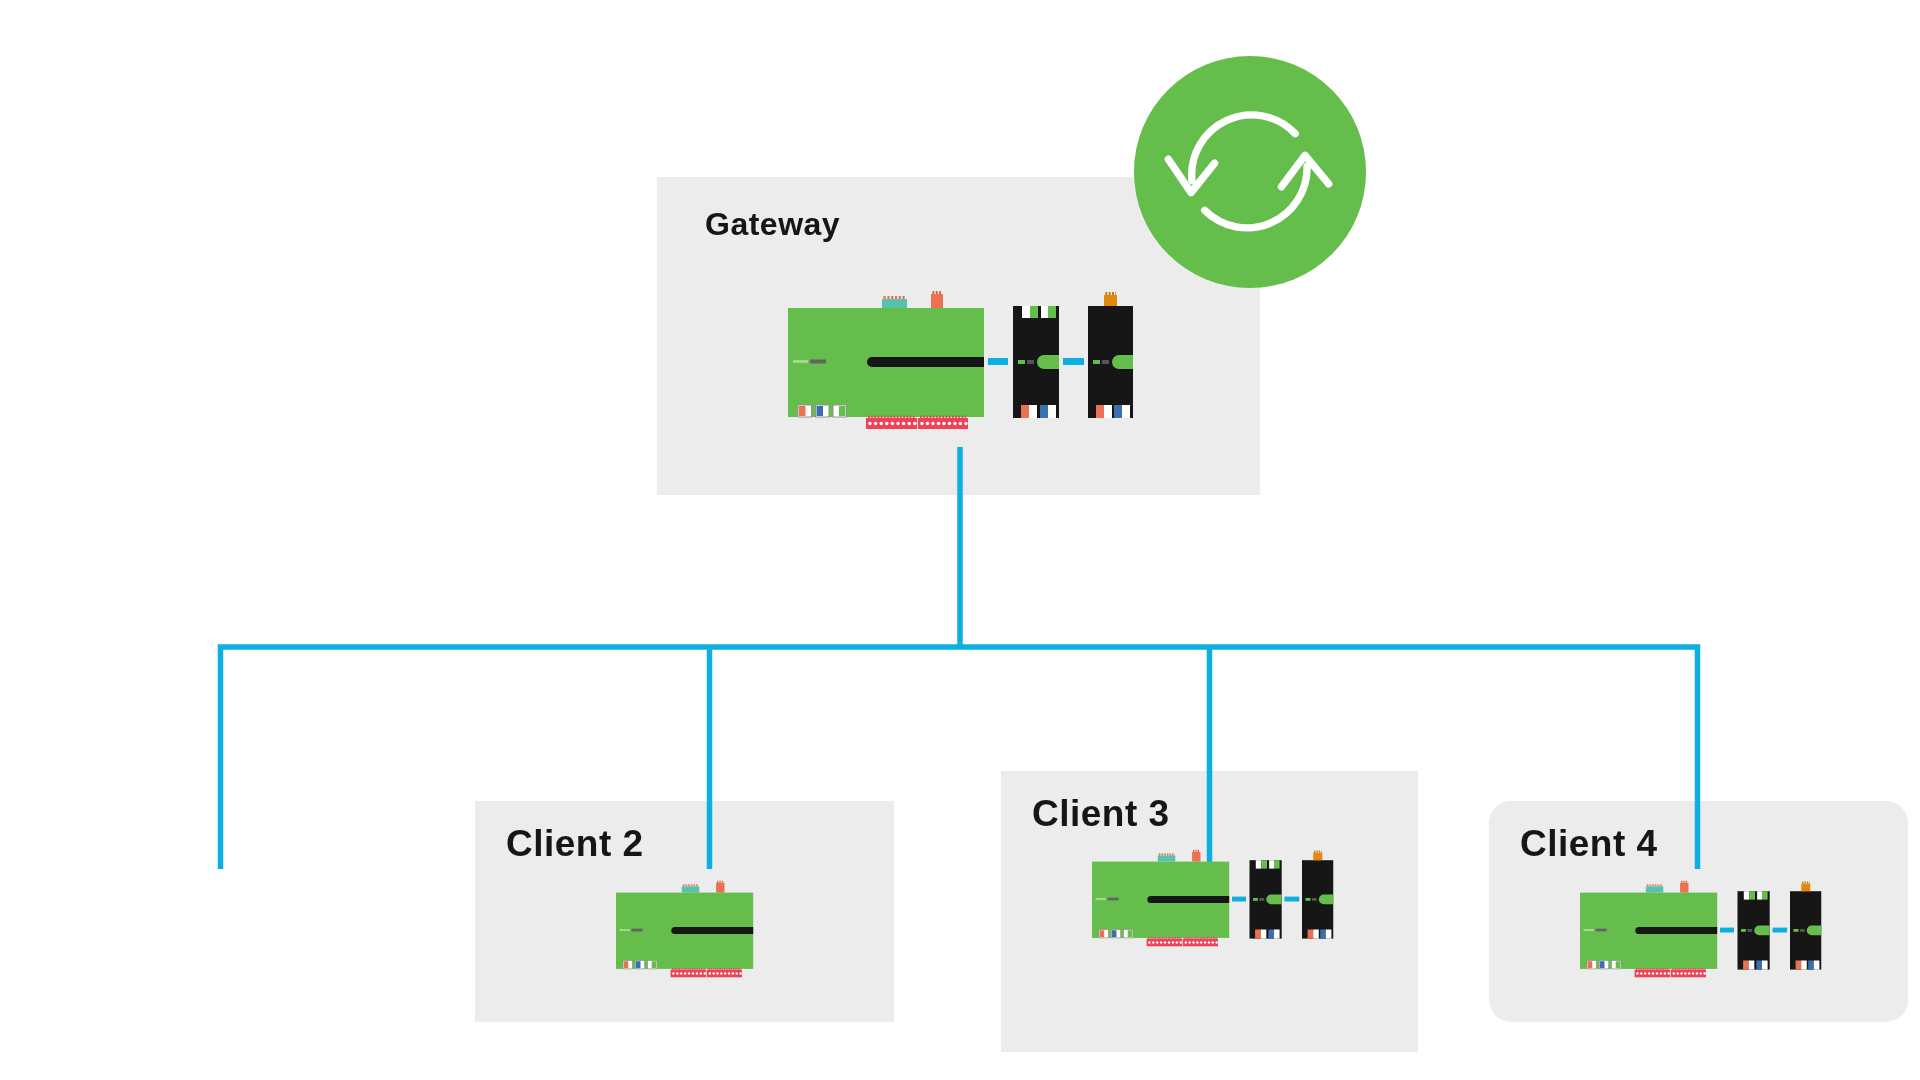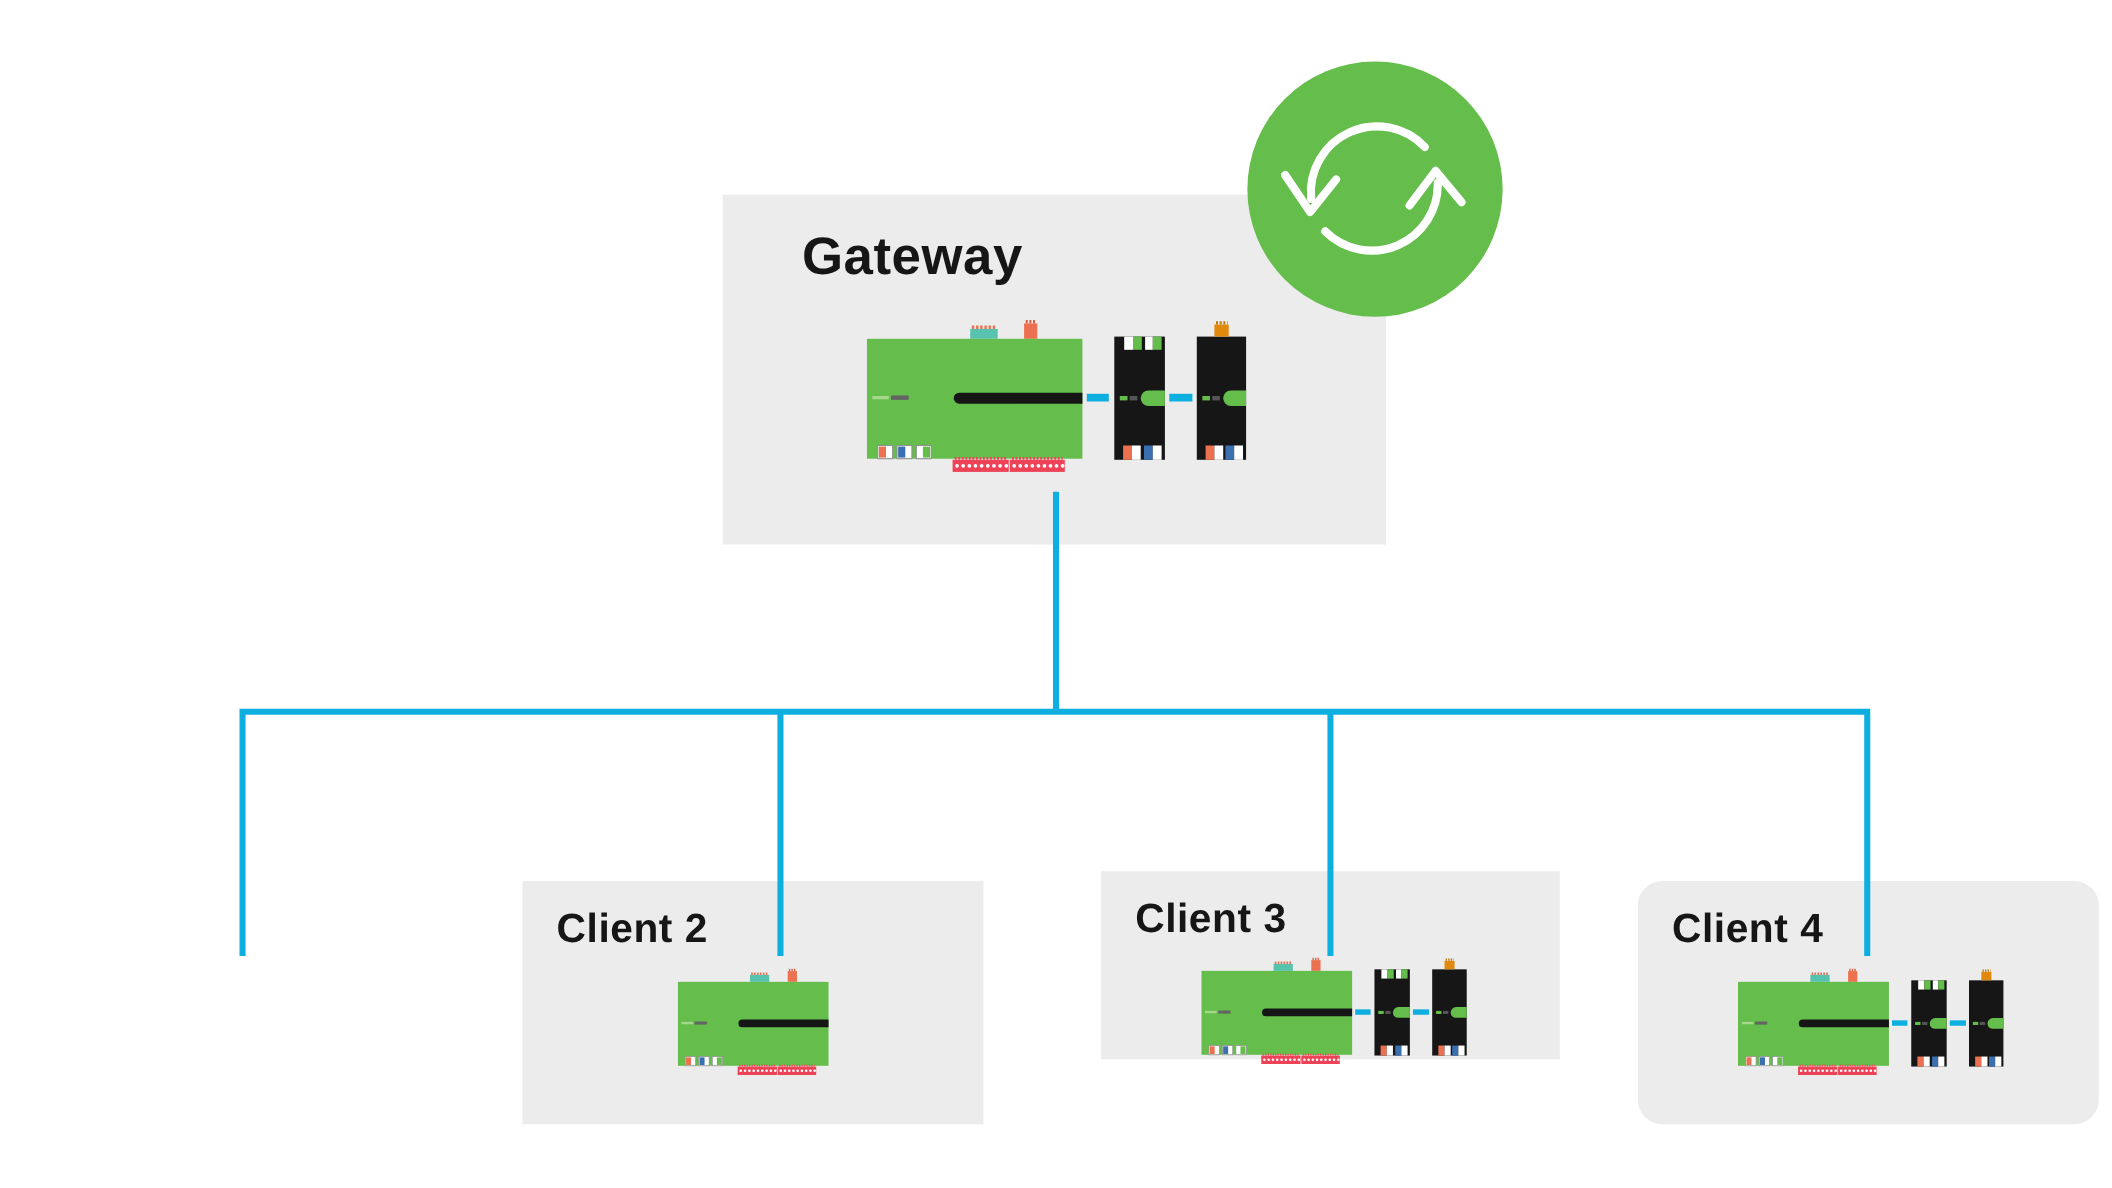--- a/index.html
+++ b/index.html
@@ -9,25 +9,25 @@
   }
   *{margin:0;padding:0;box-sizing:border-box;}
   html,body{background:var(--bg);}
   body{font-family:"Liberation Sans","DejaVu Sans",sans-serif;}
   .canvas{position:relative;width:1920px;height:1080px;background:var(--bg);overflow:hidden;}
 
   .panel{position:absolute;background:var(--panel);}
   .panel-gateway{left:657px;top:177px;width:603px;height:318px;}
   .panel-c1{left:13px;top:801px;width:417px;height:221px;}
   .panel-c2{left:475px;top:801px;width:419px;height:221px;}
-  .panel-c3{left:1001px;top:792px;width:417px;height:171px;}
+  .panel-c3{left:1001px;top:771px;width:417px;height:281px;}
   .panel-c4{left:1489px;top:801px;width:419px;height:221px;border-radius:22px;}
 
   .node-label{position:absolute;color:var(--ink);font-weight:bold;letter-spacing:0.5px;white-space:nowrap;}
-  .gateway-label{left:48px;top:29px;font-size:48px;margin-left:24px;}
+  .gateway-label{left:48px;top:29px;font-size:32px;}
   .client-label{left:31px;top:22px;font-size:37px;}
 
   .wires{position:absolute;left:0;top:0;z-index:3;pointer-events:none;}
   .wire{stroke:var(--blue);stroke-width:5.5;fill:none;}
 
   .device{position:absolute;z-index:4;}
   .device-gateway{left:131px;top:113px;width:345px;height:140px;}
   .device-client{width:241.5px;height:98px;}
   .dev-c1{left:140px;top:78px;}
   .dev-c2{left:141px;top:79px;}

